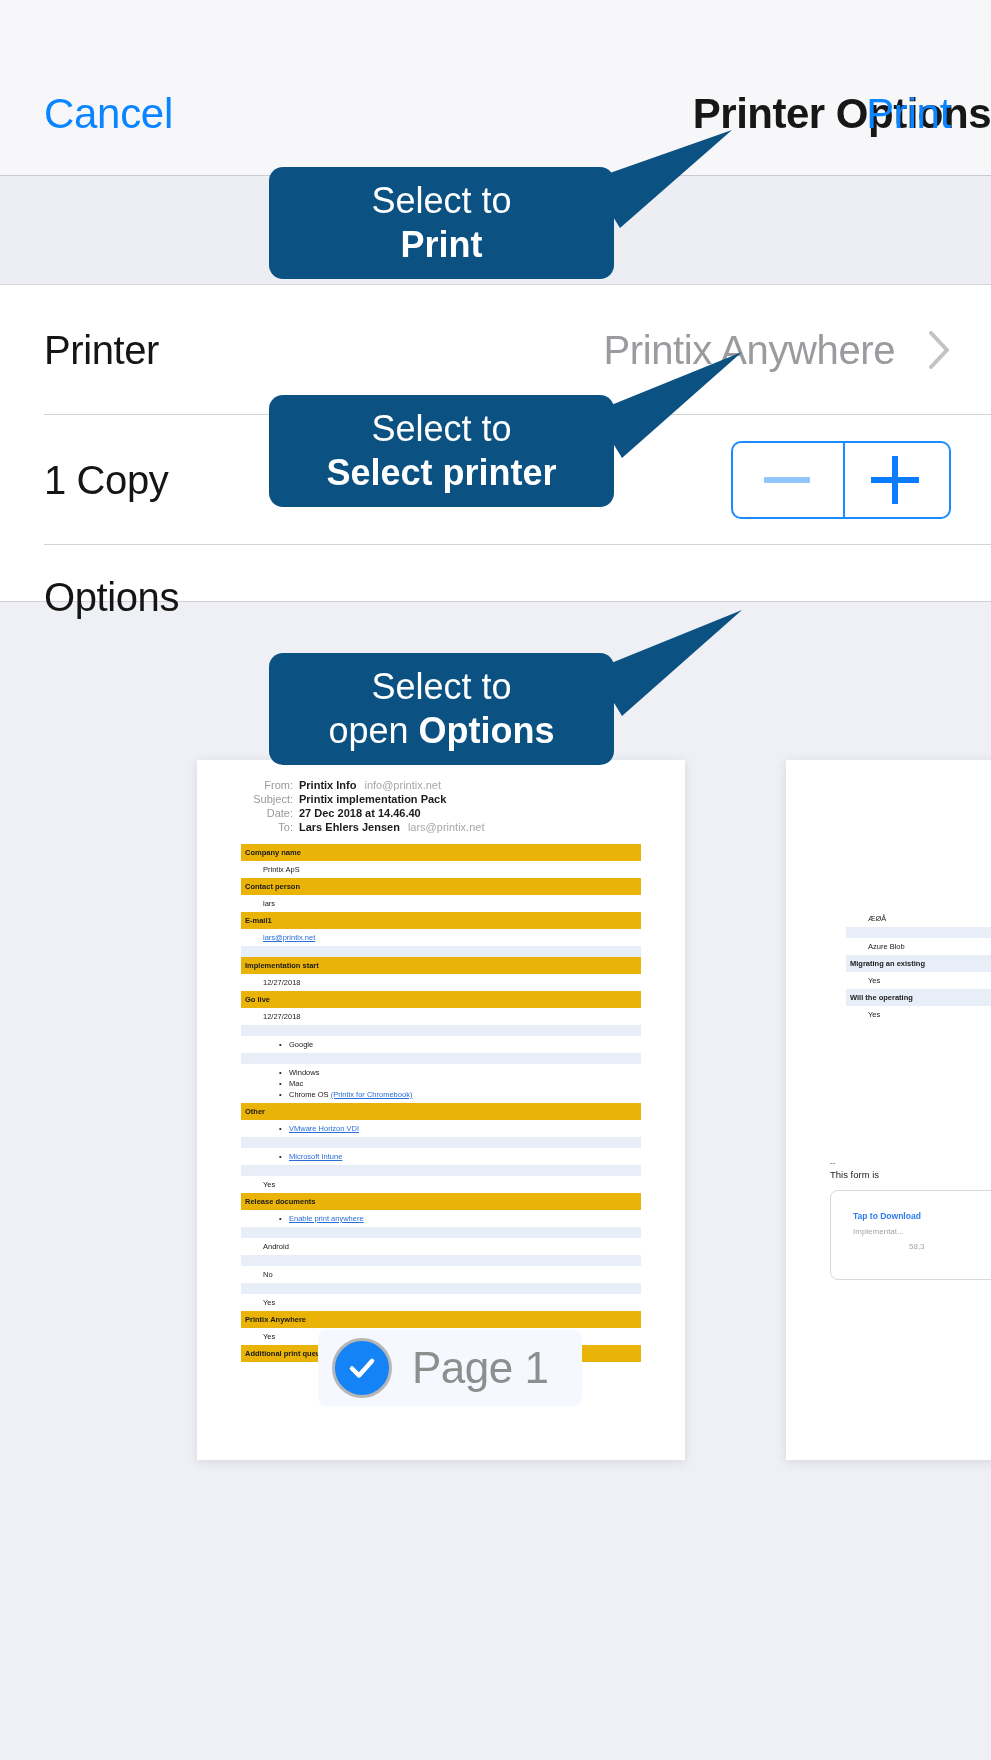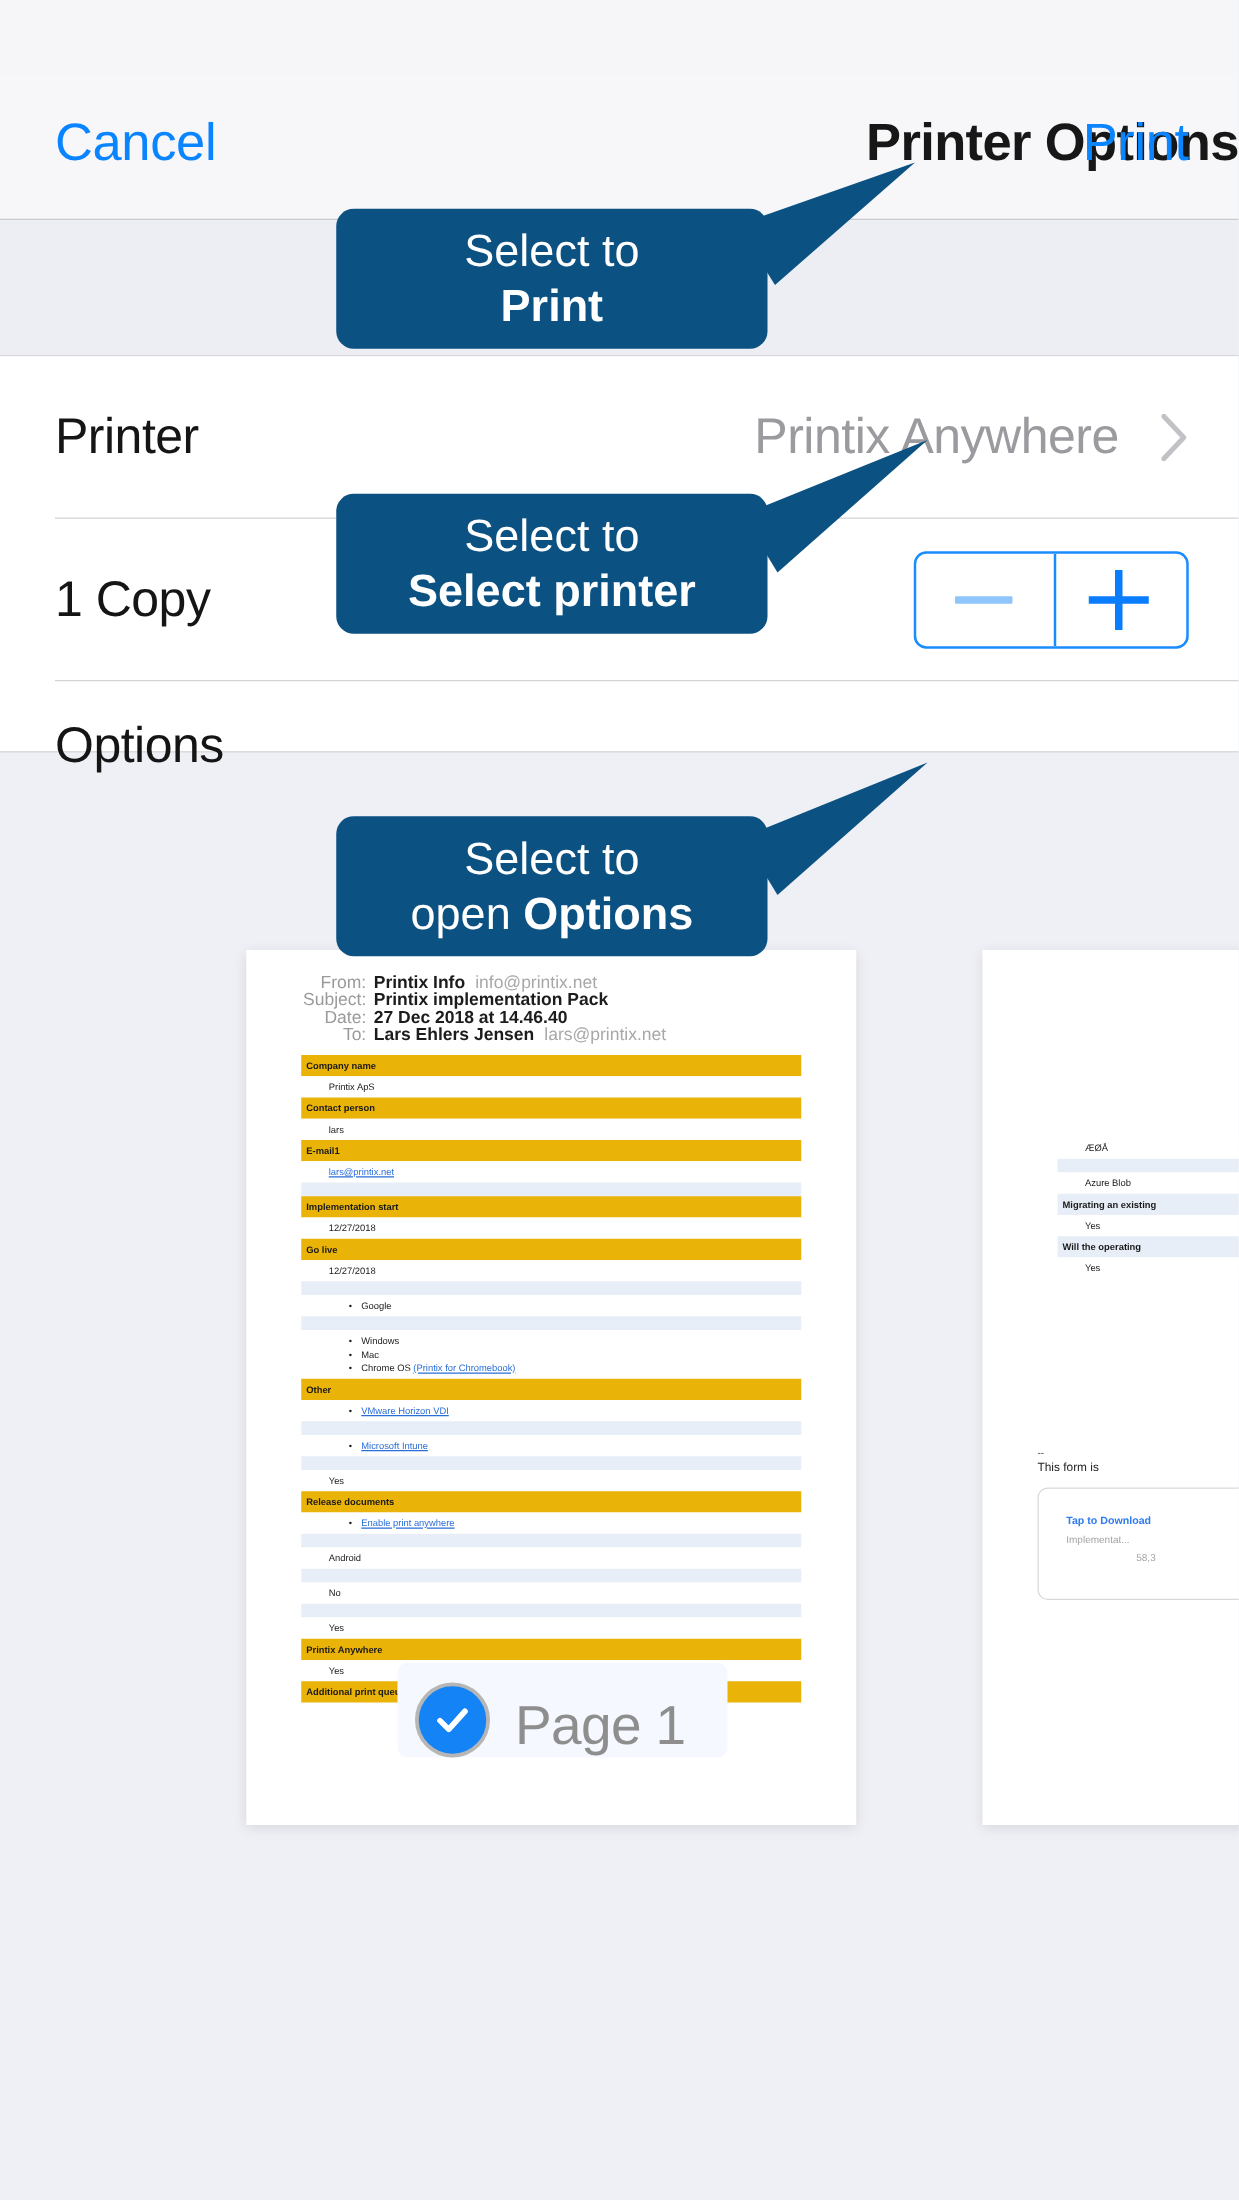--- a/index.html
+++ b/index.html
@@ -97,21 +97,21 @@
     box-shadow: 0 2px 10px rgba(0,0,0,0.10);
   }
   .page-main { left: 197px; top: 112px; width: 488px; height: 700px; }
   .page-right { left: 786px; top: 112px; width: 250px; height: 700px; }
 
   .doc { position: absolute; left: 0; top: 0; width: 100%; height: 100%; overflow: hidden; }
 
   
   .mailhdr { position: absolute; left: 44px; top: 18px; width: 400px; }
   .mailhdr .line {
-    display: flex; font-size: 14px; line-height: 14px; white-space: nowrap;
+    display: flex; font-size: 11px; line-height: 14px; white-space: nowrap;
   }
   .mailhdr .lbl { width: 52px; text-align: right; color: #9a9a9a; margin-right: 6px; }
   .mailhdr .strong { color: #1c1c1c; font-weight: bold; }
   .mailhdr .dim { color: #a8a8a8; margin-left: 8px; }
 
   
   .tbl { position: absolute; left: 44px; top: 84px; width: 400px; }
   .trow {
     width: 100%; padding: 3px 0 3px 4px;
     font-size: 7.5px; line-height: 11px; color: #1a1a1a;
@@ -144,21 +144,21 @@
   }
   .rcard .tap { font-size: 8.5px; font-weight: bold; color: #2f7bf0; }
   .rcard .sub { font-size: 8px; color: #a5a5a5; margin-top: 6px; }
   .rcard .sz { font-size: 8px; color: #a5a5a5; margin-top: 6px; margin-left: 56px; }
 
   
   .page-badge {
     position: absolute; left: 318px; top: 1330px;
     height: 76px; padding: 0 34px 0 14px;
     background: #f5f9ff; border-radius: 8px;
-    display: flex; align-items: flex-end; gap: 20px;
+    display: flex; align-items: center; gap: 20px;
   }
   .check-ring {
     width: 60px; height: 60px; border-radius: 50%;
     border: 3px solid #b6b6b6; background: #1383f5;
     display: flex; align-items: center; justify-content: center;
   }
   .check-ring svg { display: block; }
   .badge-text { font-size: 44px; color: #8e8e8e; letter-spacing: -0.5px; }
 
   

